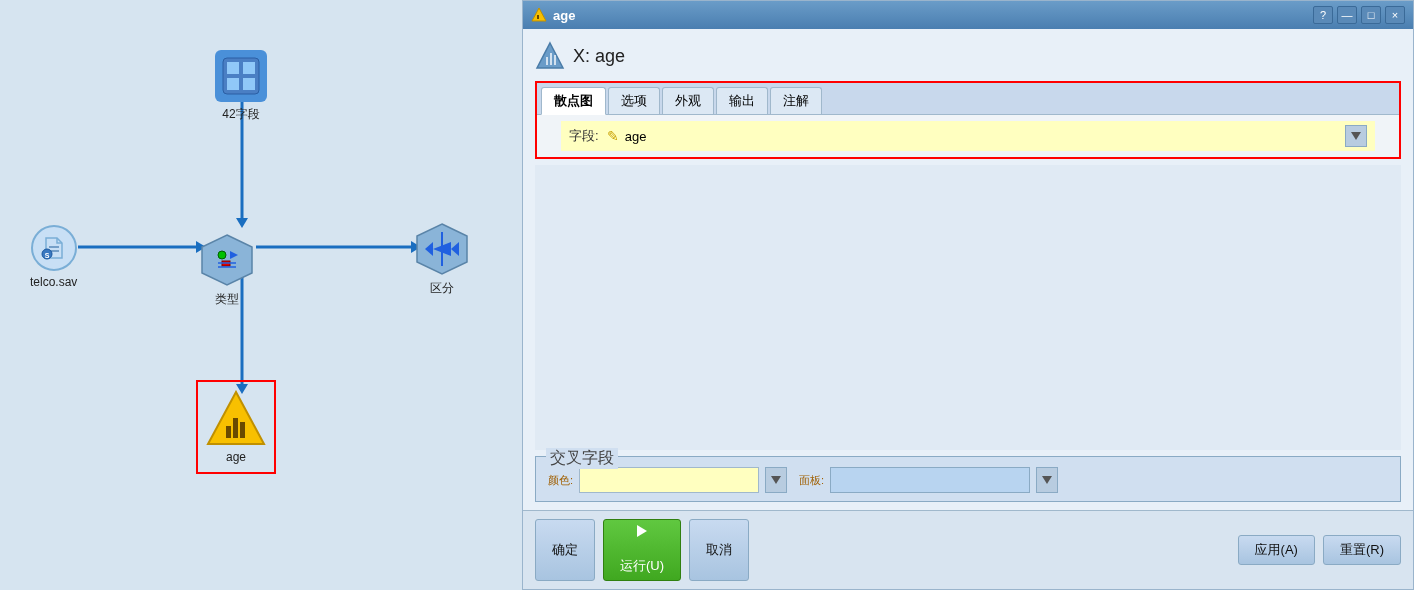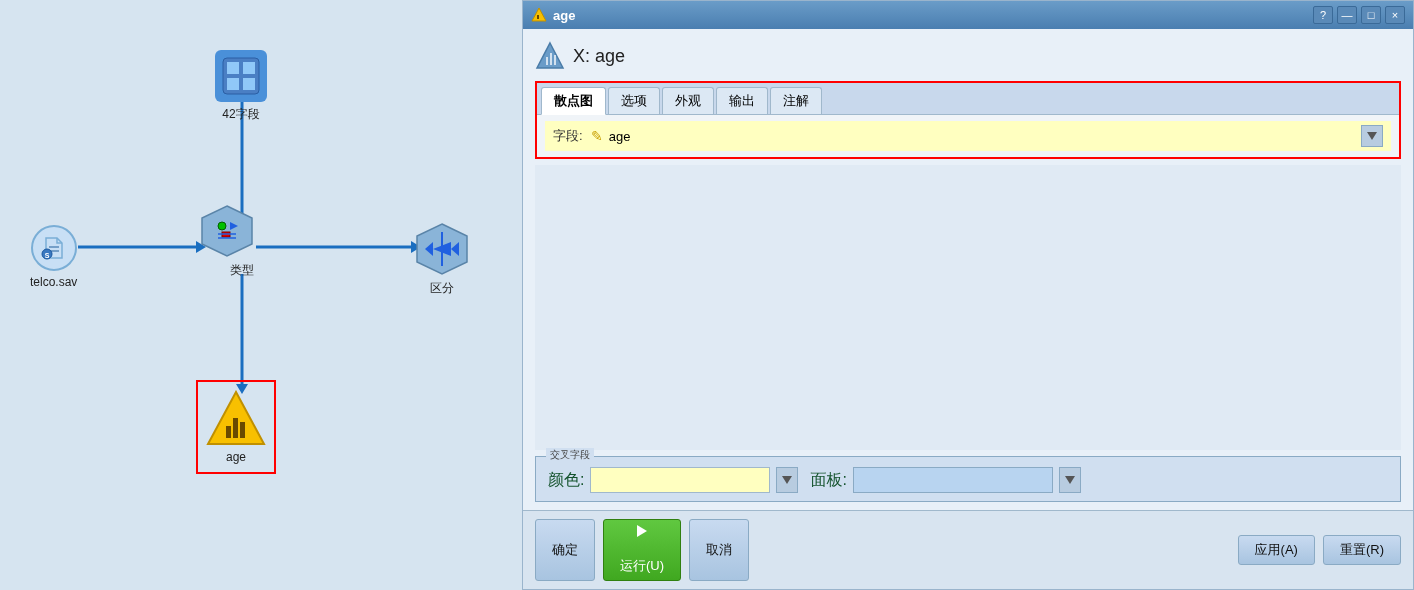--- a/index.html
+++ b/index.html
@@ -50,21 +50,21 @@
     .node-telco { top: 225px; left: 30px; }
     .icon-file {
       width: 46px; height: 46px;
       background: #c8dff5;
       border-radius: 50%;
       border: 2px solid #7aaed6;
       display: flex; align-items: center; justify-content: center;
     }
 
     
-    .node-type { top: 204px; left: 200px; align-items: flex-end; }
+    .node-type { top: 233px; left: 200px; }
 
     
     .node-zone { top: 222px; left: 415px; }
 
     
     .node-age { top: 380px; left: 196px; }
     .node-age-box {
       border: 2px solid red;
       padding: 8px;
       background: transparent;
@@ -160,21 +160,21 @@
       font-size: 13px;
       border-radius: 3px 3px 0 0;
     }
     .tab.active {
       background: white;
       font-weight: bold;
       border-bottom: 1px solid white;
       margin-bottom: -1px;
     }
     .tab-content {
-      padding: 6px 8px;
+      padding: 6px 24px;
       background: #f0f4f8;
     }
 
     
     .field-row {
       display: flex;
       align-items: center;
       gap: 8px;
       padding: 4px 0;
       background: #ffffc0;
@@ -222,22 +222,22 @@
       display: flex;
       align-items: center;
       gap: 12px;
     }
     .cross-field-group {
       display: flex;
       align-items: center;
       gap: 6px;
     }
     .cross-field-label {
-      color: #14532d;
-      font-size: 16px;
+      color: #a16207;
+      font-size: 11px;
     }
     .cross-dropdown-btn {
       width: 22px; height: 26px;
       background: #b8cce0;
       border: 1px solid #8aaac4;
       display: flex; align-items: center; justify-content: center;
       cursor: pointer;
     }
 
     
@@ -427,21 +427,21 @@
                 <polygon points="0,0 10,0 5,8" fill="#555"></polygon>
               </svg>
           </div>
         </div>
       </div>
     </div>
 
     <div class="middle-area"></div>
 
     <div style="border: 1px solid #8aaac4; background: #d0dff0; padding: 10px 12px 8px 12px; position: relative;">
-      <div style="position:absolute; top:-9px; left:10px; background:#d0dff0; padding:0 4px; font-size:10px; color:#444;">交叉字段</div>
+      <div style="position:absolute; top:-9px; left:10px; background:#d0dff0; padding:0 4px; font-size:16px; color:#444;">交叉字段</div>
       <div class="cross-fields-row">
 
         <div class="cross-field-group">
           <span class="cross-field-label">颜色:</span>
           <div style="width:180px; height:26px; background:#ffffc0; border:1px solid #a0b8cc; display:inline-block;"></div>
           <div class="cross-dropdown-btn">
             <svg width="10" height="8" viewBox="0 0 10 8">
                 <polygon points="0,0 10,0 5,8" fill="#555"></polygon>
               </svg>
           </div>

